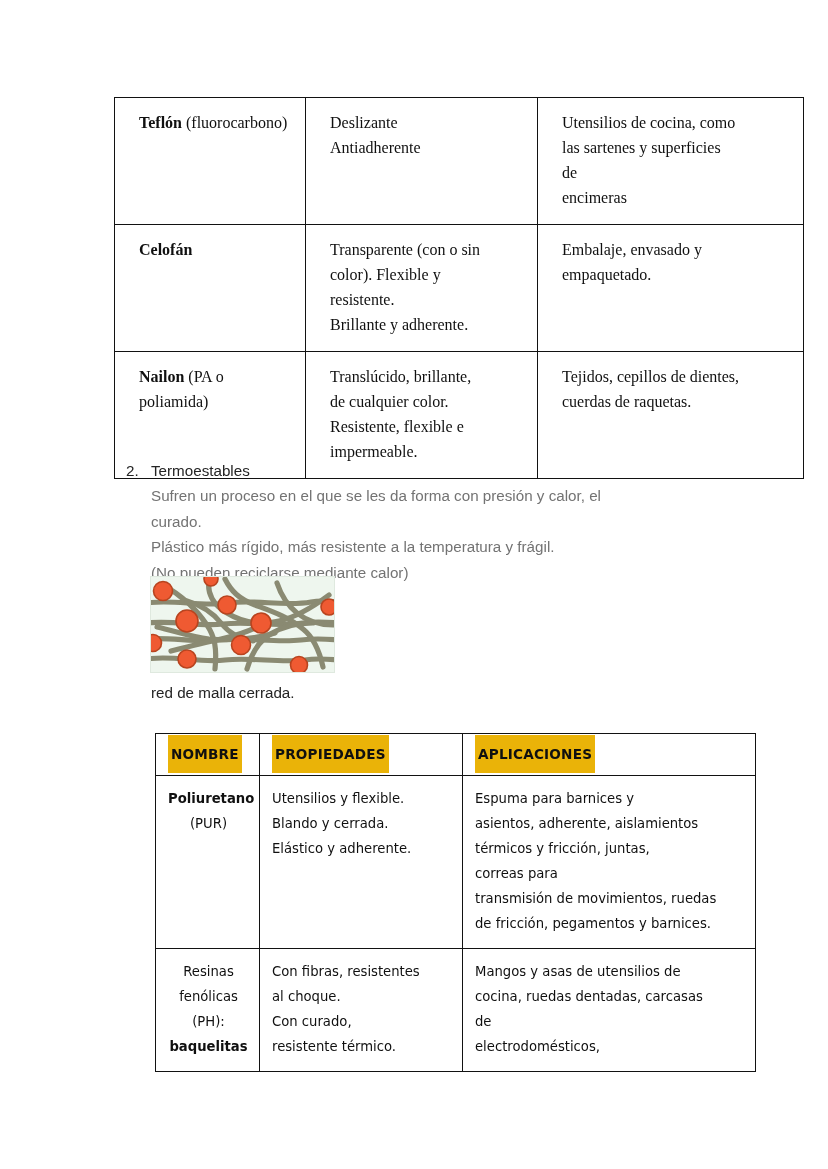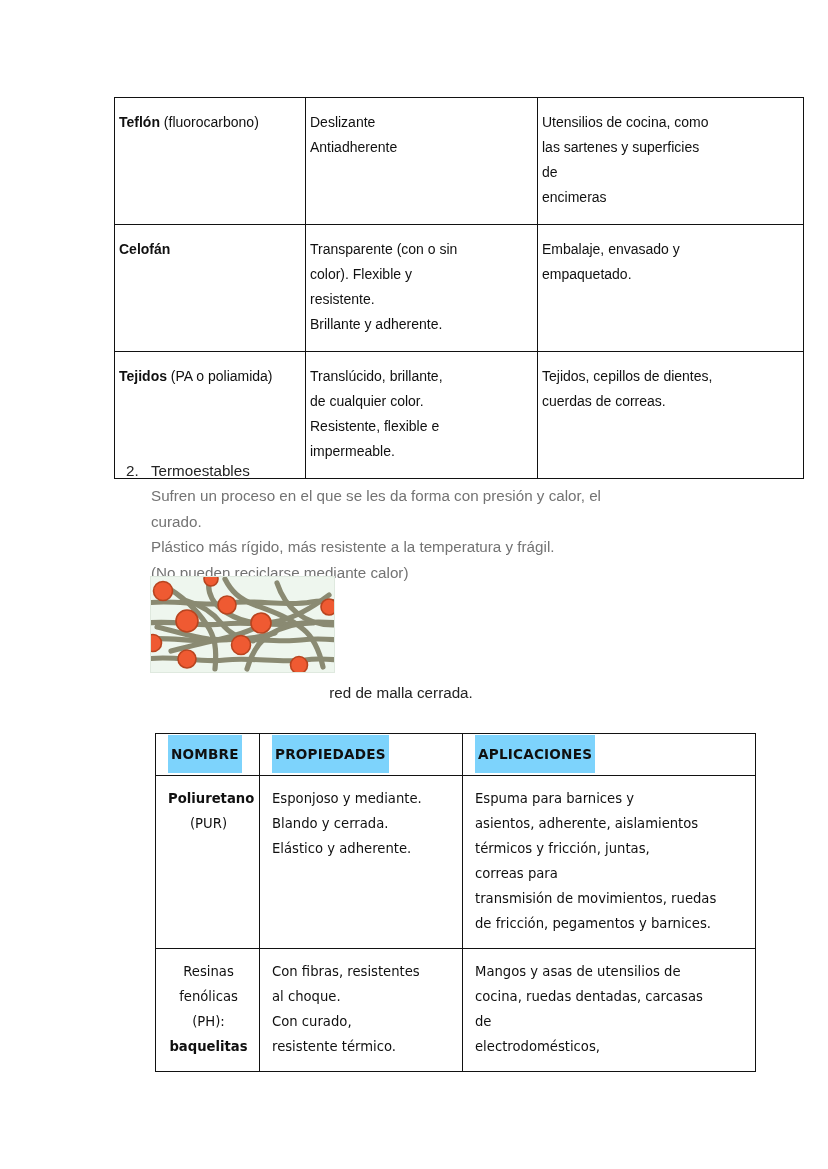--- a/index.html
+++ b/index.html
@@ -22,23 +22,23 @@
     position: absolute;
     left: 114px;
     top: 97px;
     width: 689px;
     border-collapse: collapse;
     table-layout: fixed;
   }
   .table1 td {
     border: 1.6px solid #121212;
     vertical-align: top;
-    padding: 12px 11px 14px 4px;
-    font-family: Liberation Sans, sans-serif;
-    font-size: 14px;
+    padding: 12px 11px 14px 24px;
+    font-family: Liberation Serif, serif;
+    font-size: 16px;
     line-height: 25px;
     color: #101010;
   }
   .table1 col.c1 { width: 191px; }
   .table1 col.c2 { width: 232px; }
   .table1 col.c3 { width: 266px; }
 
   .name-bold { font-weight: bold; }
   .name-reg  { font-weight: normal; }
 
@@ -91,21 +91,20 @@
     white-space: nowrap;
   }
   .fig-caption2 {
     position: absolute;
     left: 151px;
     top: 680px;
     width: 500px;
     font-size: 15.2px;
     line-height: 25.5px;
     color: #242424;
-    text-align: center;
   }
 
   
   .table2 {
     position: absolute;
     left: 155px;
     top: 733px;
     width: 600px;
     border-collapse: collapse;
     table-layout: fixed;
@@ -121,21 +120,21 @@
     text-align: left;
     font-weight: normal;
   }
   .table2 col.d1 { width: 104px; }
   .table2 col.d2 { width: 203px; }
   .table2 col.d3 { width: 293px; }
 
   .table2 thead td { padding-top: 8px; padding-bottom: 8px; }
   .hdr { text-align: center; }
   .hdr .hl {
-    background: #7dd3fc;
+    background: #eab308;
     font-weight: bold;
     font-size: 13.6px;
     padding: 11px 3px;
     letter-spacing: 0.2px;
     margin-top: 17px;
   }
   .name-center { text-align: center; }
   .name-center .cell-line { text-align: center; }
 </style>
 </head>
@@ -170,30 +169,30 @@
             <span class="cell-line">color). Flexible y</span>
             <span class="cell-line">resistente.</span>
             <span class="cell-line">Brillante y adherente.</span>
           </td>
           <td>
             <span class="cell-line">Embalaje, envasado y</span>
             <span class="cell-line">empaquetado.</span>
           </td>
         </tr>
         <tr>
-          <td><span class="name-bold">Tejidos</span><span class="name-reg"> (PA o poliamida)</span></td>
+          <td><span class="name-bold">Nailon</span><span class="name-reg"> (PA o poliamida)</span></td>
           <td>
             <span class="cell-line">Translúcido, brillante,</span>
             <span class="cell-line">de cualquier color.</span>
             <span class="cell-line">Resistente, flexible e</span>
             <span class="cell-line">impermeable.</span>
           </td>
           <td>
             <span class="cell-line">Tejidos, cepillos de dientes,</span>
-            <span class="cell-line">cuerdas de correas.</span>
+            <span class="cell-line">cuerdas de raquetas.</span>
           </td>
         </tr>
       </tbody>
   </table>
 
   <div class="section">
     <div class="sec-head">
       <span class="sec-num">2.</span>
       <span>Termoestables</span>
     </div>
@@ -260,21 +259,21 @@
         </td>
       </tr>
     </thead>
     <tbody id="t2-body">
         <tr>
           <td class="name-center">
             <span class="cell-line name-bold">Poliuretano</span>
             <span class="cell-line name-reg">(PUR)</span>
           </td>
           <td>
-            <span class="cell-line">Esponjoso y mediante.</span>
+            <span class="cell-line">Utensilios y flexible.</span>
             <span class="cell-line">Blando y cerrada.</span>
             <span class="cell-line">Elástico y adherente.</span>
           </td>
           <td>
             <span class="cell-line">Espuma para barnices y</span>
             <span class="cell-line">asientos, adherente, aislamientos</span>
             <span class="cell-line">térmicos y fricción, juntas,</span>
             <span class="cell-line">correas para</span>
             <span class="cell-line">transmisión de movimientos, ruedas</span>
             <span class="cell-line">de fricción, pegamentos y barnices.</span>

